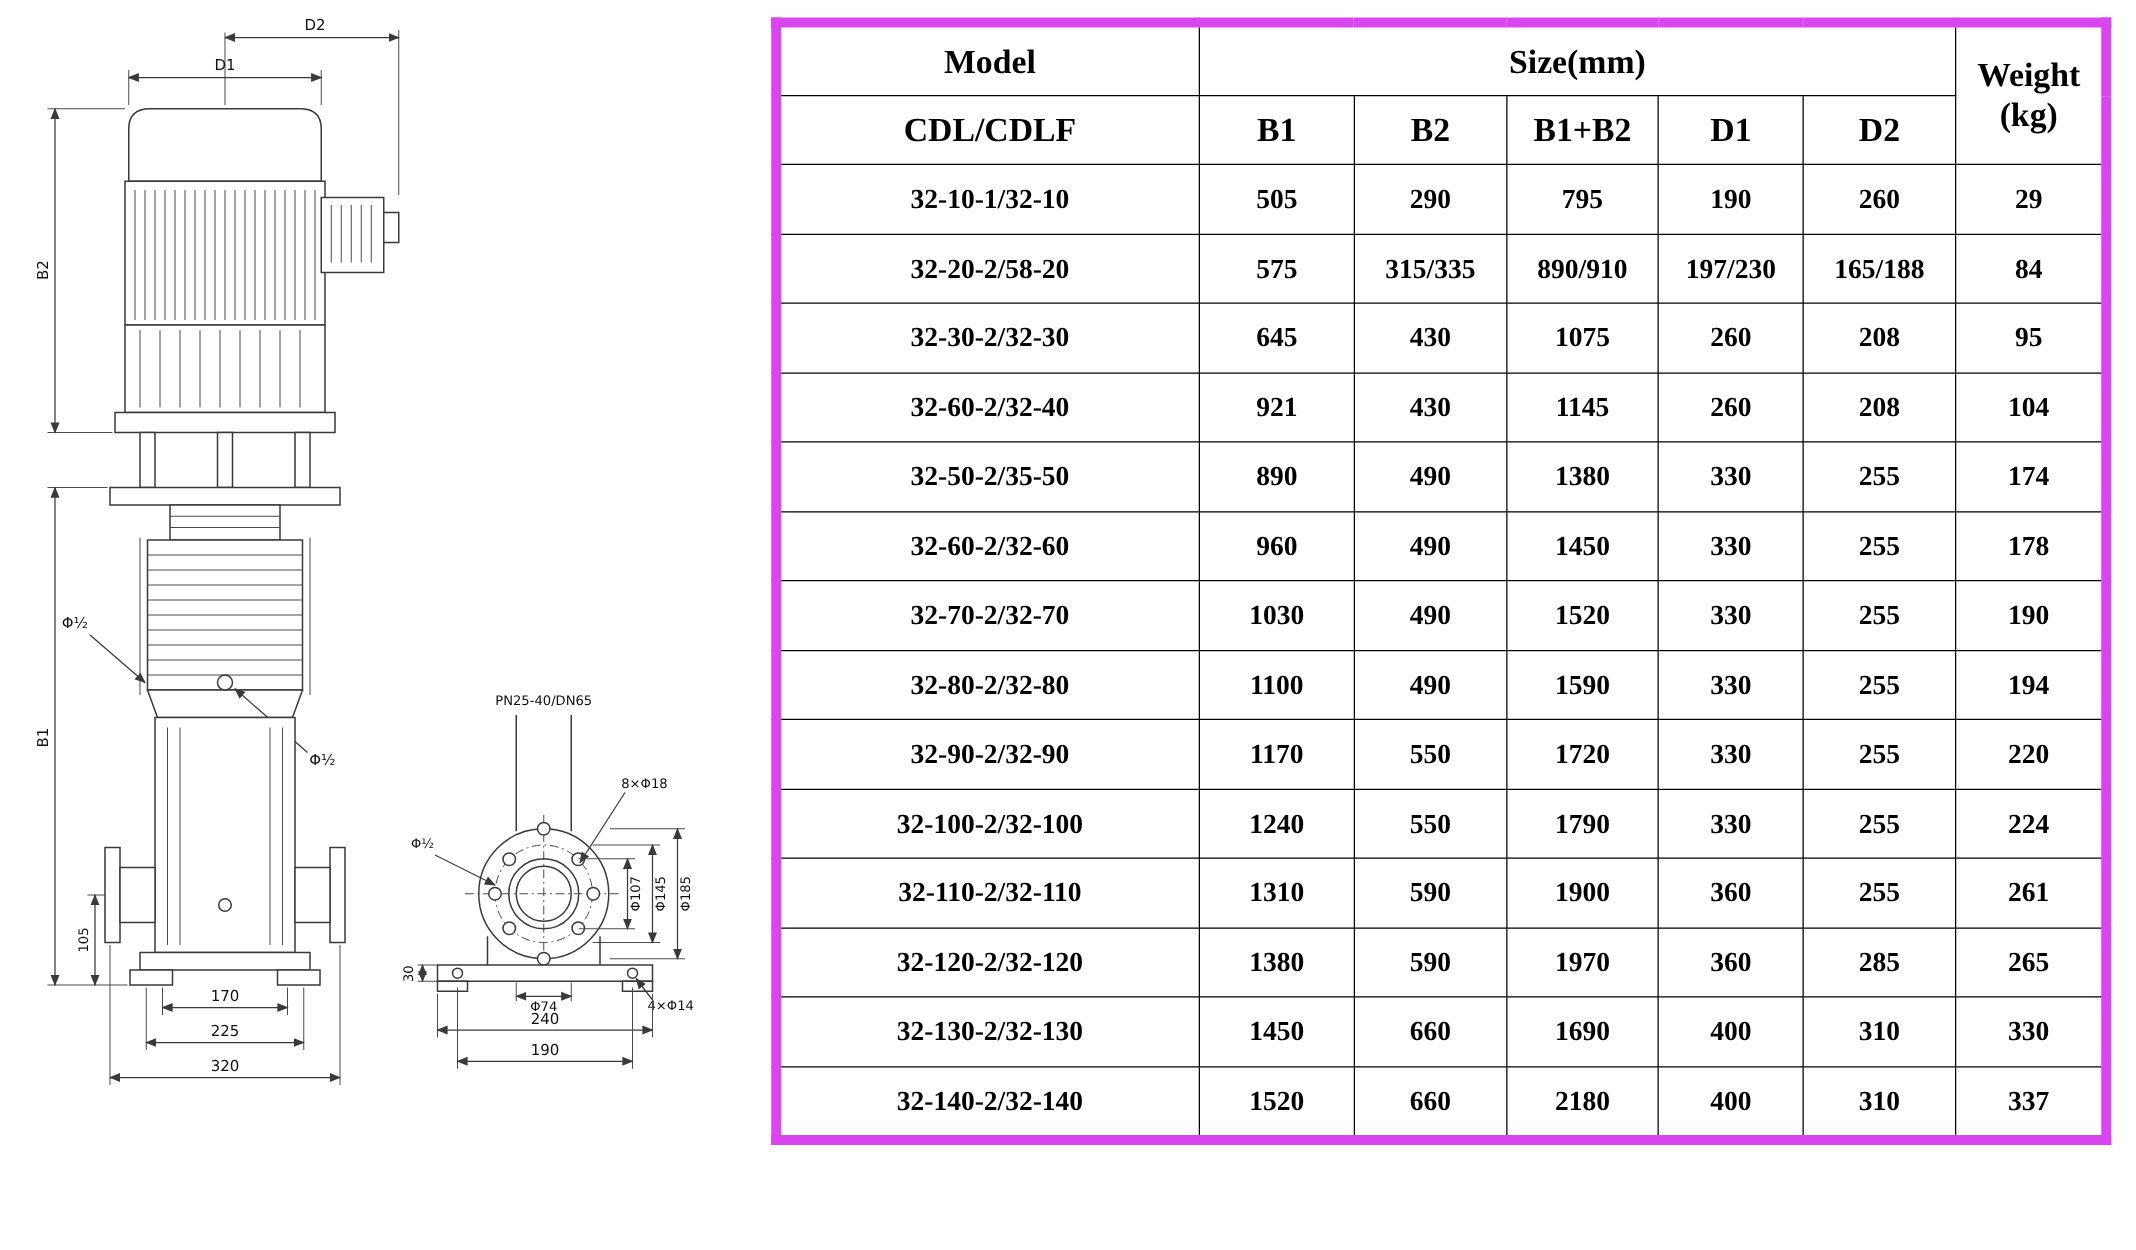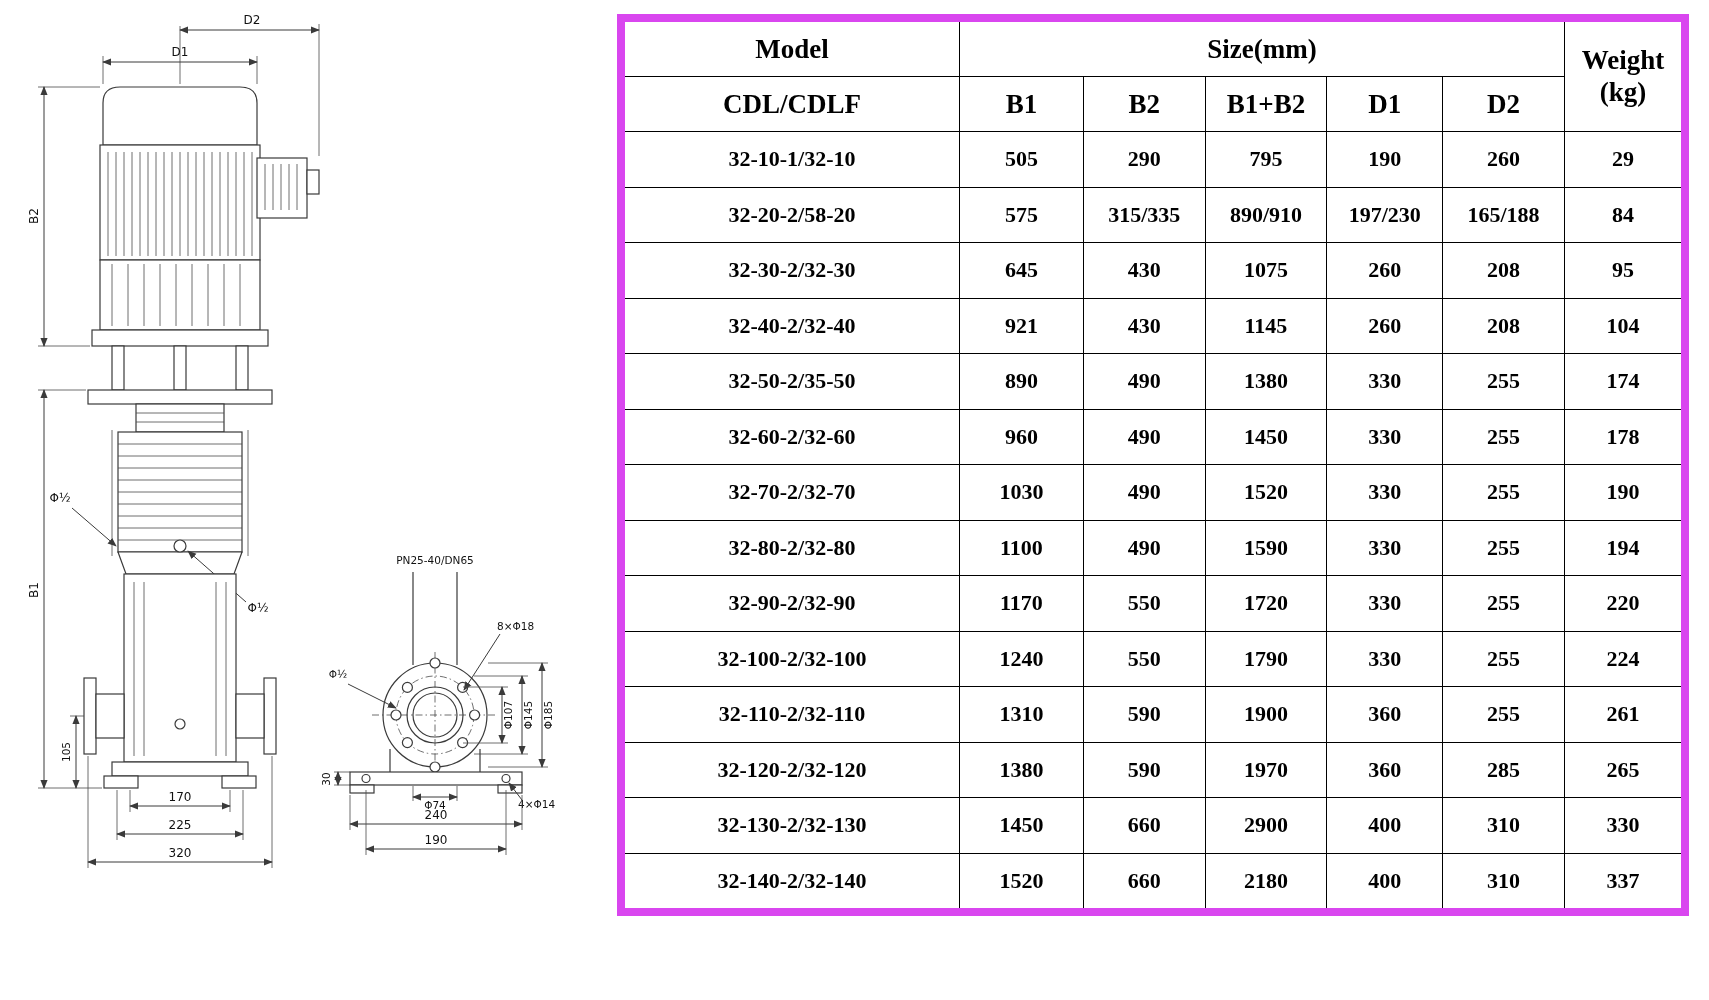--- a/index.html
+++ b/index.html
@@ -240,21 +240,21 @@
           <tr>
             <td>32-30-2/32-30</td>
             <td>645</td>
             <td>430</td>
             <td>1075</td>
             <td>260</td>
             <td>208</td>
             <td>95</td>
           </tr>
           <tr>
-            <td>32-40-2/32-40</td>
+            <td>32-60-2/32-40</td>
             <td>921</td>
             <td>430</td>
             <td>1145</td>
             <td>260</td>
             <td>208</td>
             <td>104</td>
           </tr>
           <tr>
             <td>32-50-2/35-50</td>
             <td>890</td>
@@ -324,21 +324,21 @@
             <td>590</td>
             <td>1970</td>
             <td>360</td>
             <td>285</td>
             <td>265</td>
           </tr>
           <tr>
             <td>32-130-2/32-130</td>
             <td>1450</td>
             <td>660</td>
-            <td>2900</td>
+            <td>1690</td>
             <td>400</td>
             <td>310</td>
             <td>330</td>
           </tr>
           <tr>
             <td>32-140-2/32-140</td>
             <td>1520</td>
             <td>660</td>
             <td>2180</td>
             <td>400</td>

